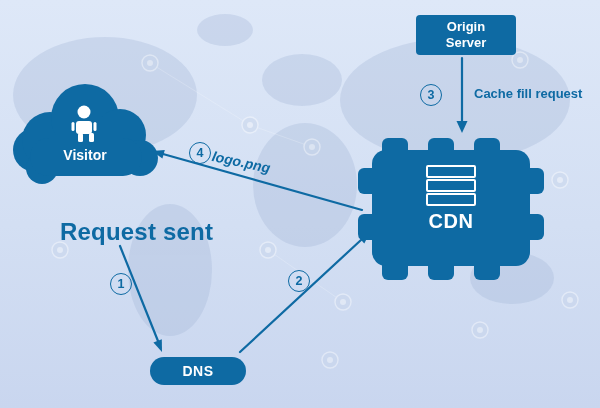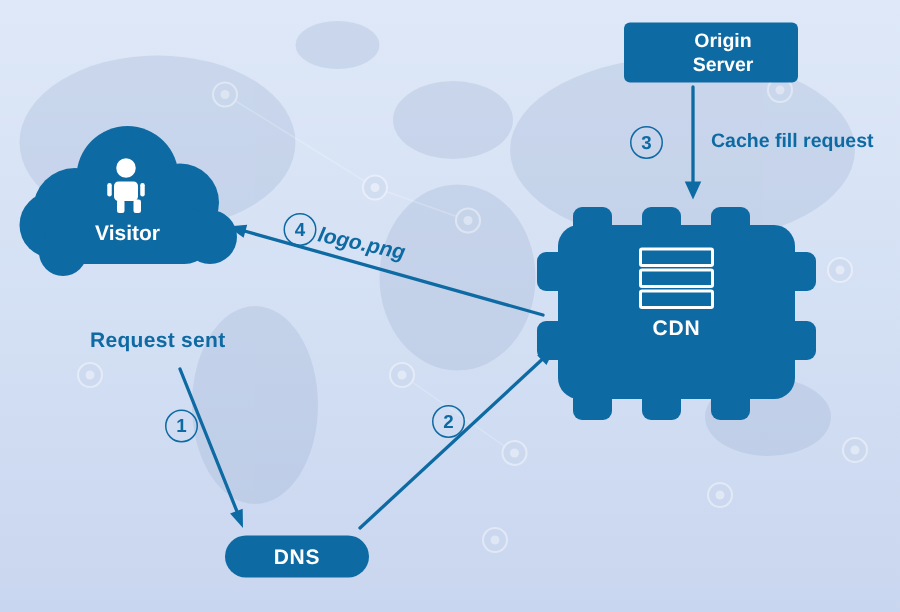--- a/index.html
+++ b/index.html
@@ -5,32 +5,32 @@
   html,body{margin:0;padding:0;background:#eef3fb;}
   .stage{
     position:relative;width:600px;height:408px;overflow:hidden;
     background:linear-gradient(180deg,#dee8f8 0%,#d3dff3 55%,#c9d6ef 100%);
     font-family:"Liberation Sans",sans-serif;
     -webkit-font-smoothing:antialiased;
   }
   .stage svg{position:absolute;left:0;top:0;}
   .lbl{position:absolute;color:#0E6AA3;font-weight:bold;white-space:nowrap;}
   .lbl-white{position:absolute;color:#ffffff;font-weight:bold;text-align:center;white-space:nowrap;}
-  .request-sent{left:60px;top:218px;font-size:14px;letter-spacing:.2px;}
+  .request-sent{left:60px;top:218px;font-size:24px;letter-spacing:.2px;}
   .cdn-name{left:203px;top:293px;font-size:19px;letter-spacing:.2px;}
   .logo-file{left:214px;top:148px;font-size:14px;font-style:italic;transform:rotate(12deg);transform-origin:left top;}
   .cache-fill{left:474px;top:86px;font-size:13px;font-weight:600;}
   .visitor-label{left:33px;top:147px;width:104px;font-size:14px;}
-  .cdn-label{left:371px;top:210px;width:160px;font-size:14px;letter-spacing:.5px;}
+  .cdn-label{left:371px;top:210px;width:160px;font-size:20px;letter-spacing:.5px;}
   .box{
     position:absolute;background:#0E6AA3;border-radius:4px;
     display:flex;align-items:center;justify-content:center;
     color:#fff;font-weight:bold;text-align:center;
   }
-  .origin-box{left:416px;top:15px;width:100px;height:40px;font-size:13px;line-height:1.25;padding-left:16px;}
+  .origin-box{left:416px;top:15px;width:100px;height:40px;font-size:13px;line-height:1.25;}
   .origin-box .wrap{width:62px;white-space:normal;}
   .dns-box{left:150px;top:357px;width:96px;height:28px;font-size:14px;letter-spacing:.5px;border-radius:14px;}
   .step{
     position:absolute;width:20px;height:20px;border-radius:50%;
     border:1.6px solid #0E6AA3;color:#0E6AA3;font-size:12.5px;font-weight:bold;
     display:flex;align-items:center;justify-content:center;background:transparent;
   }
 </style>
 </head>
 <body>

